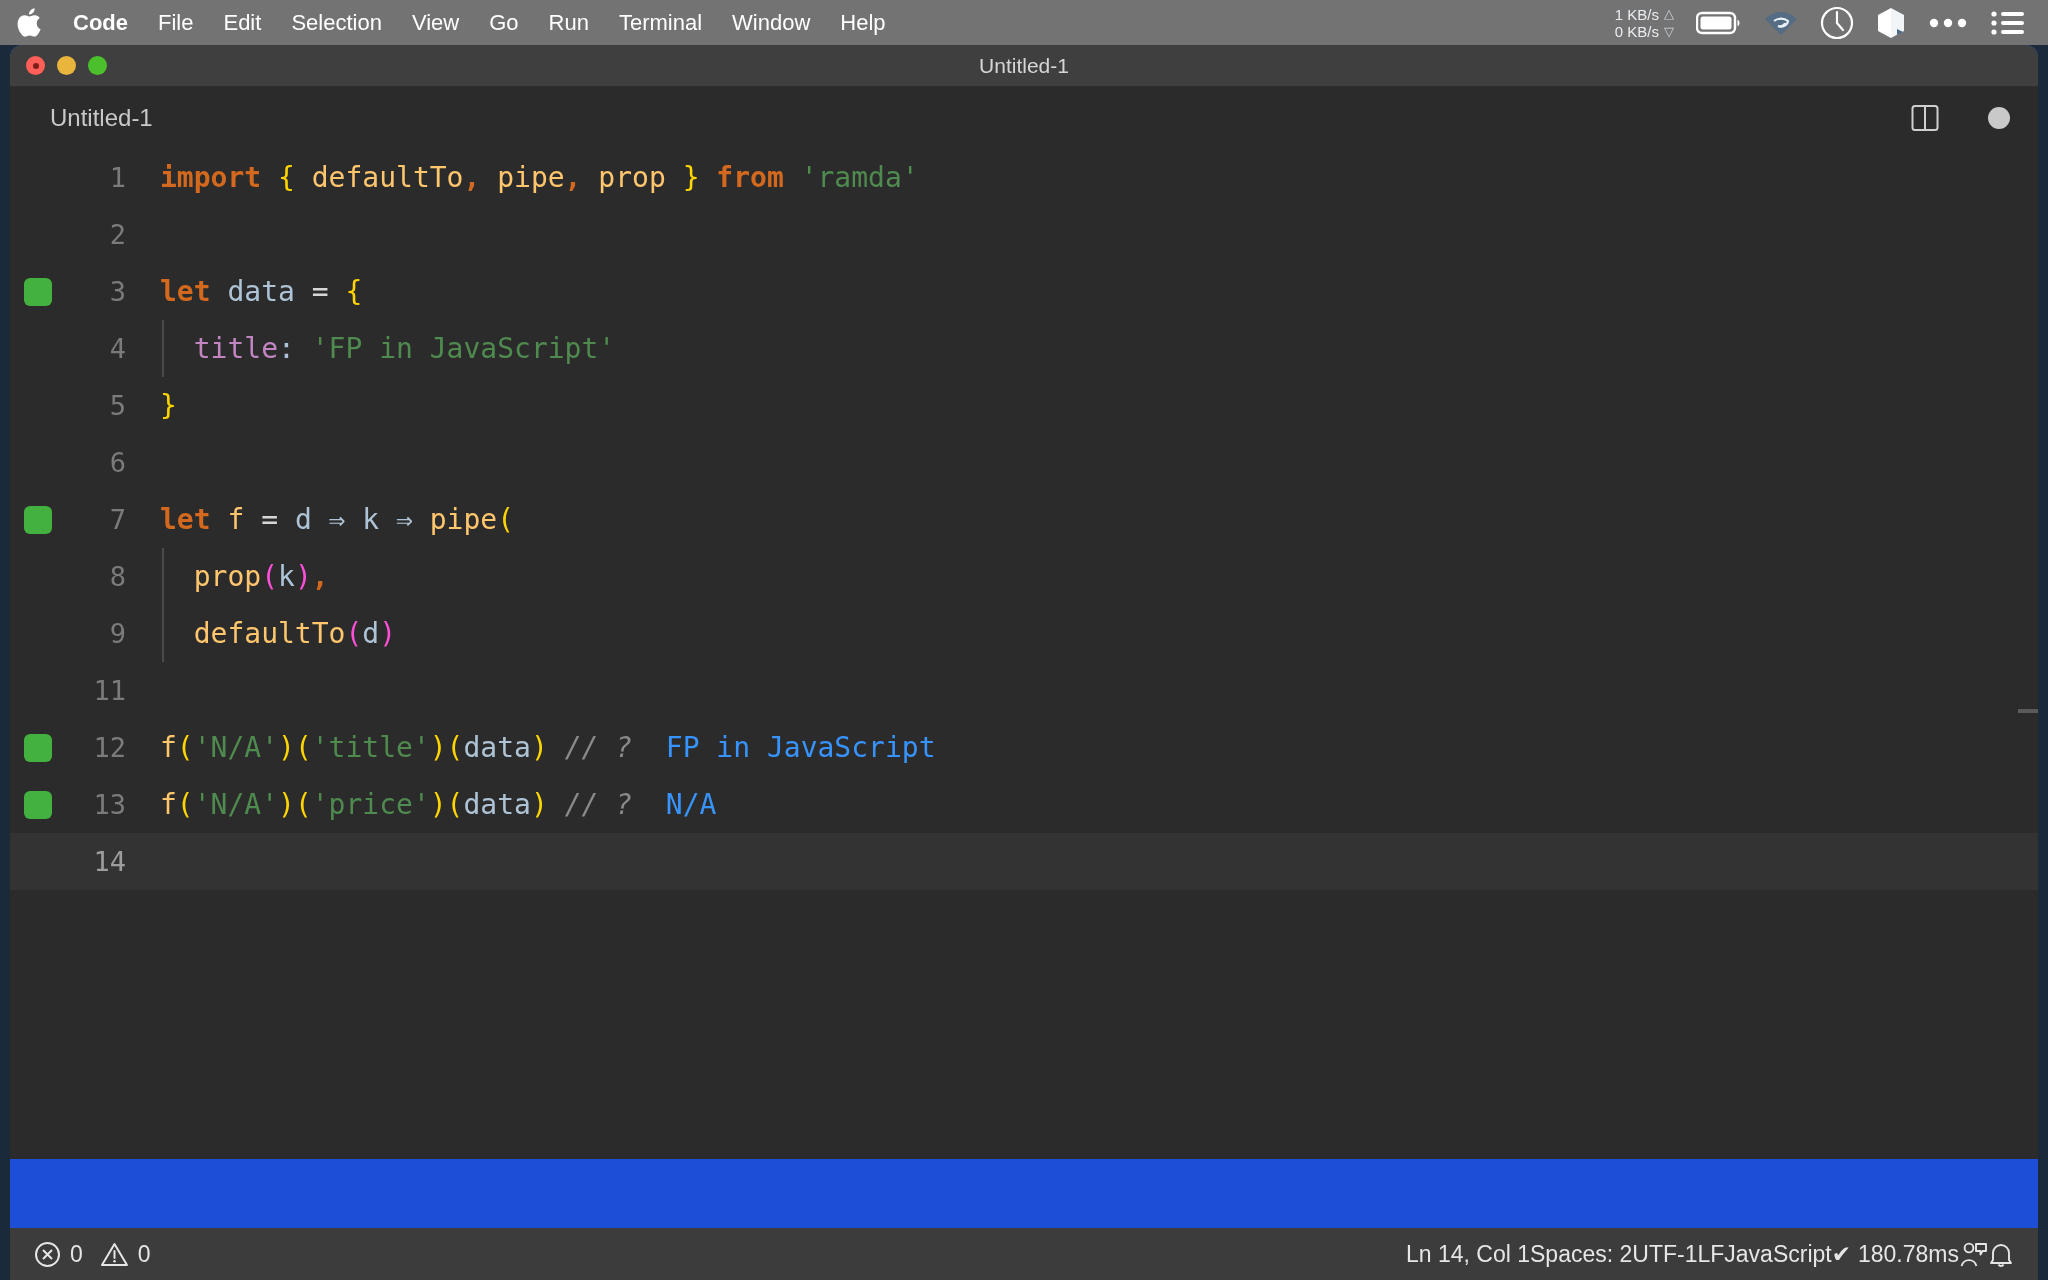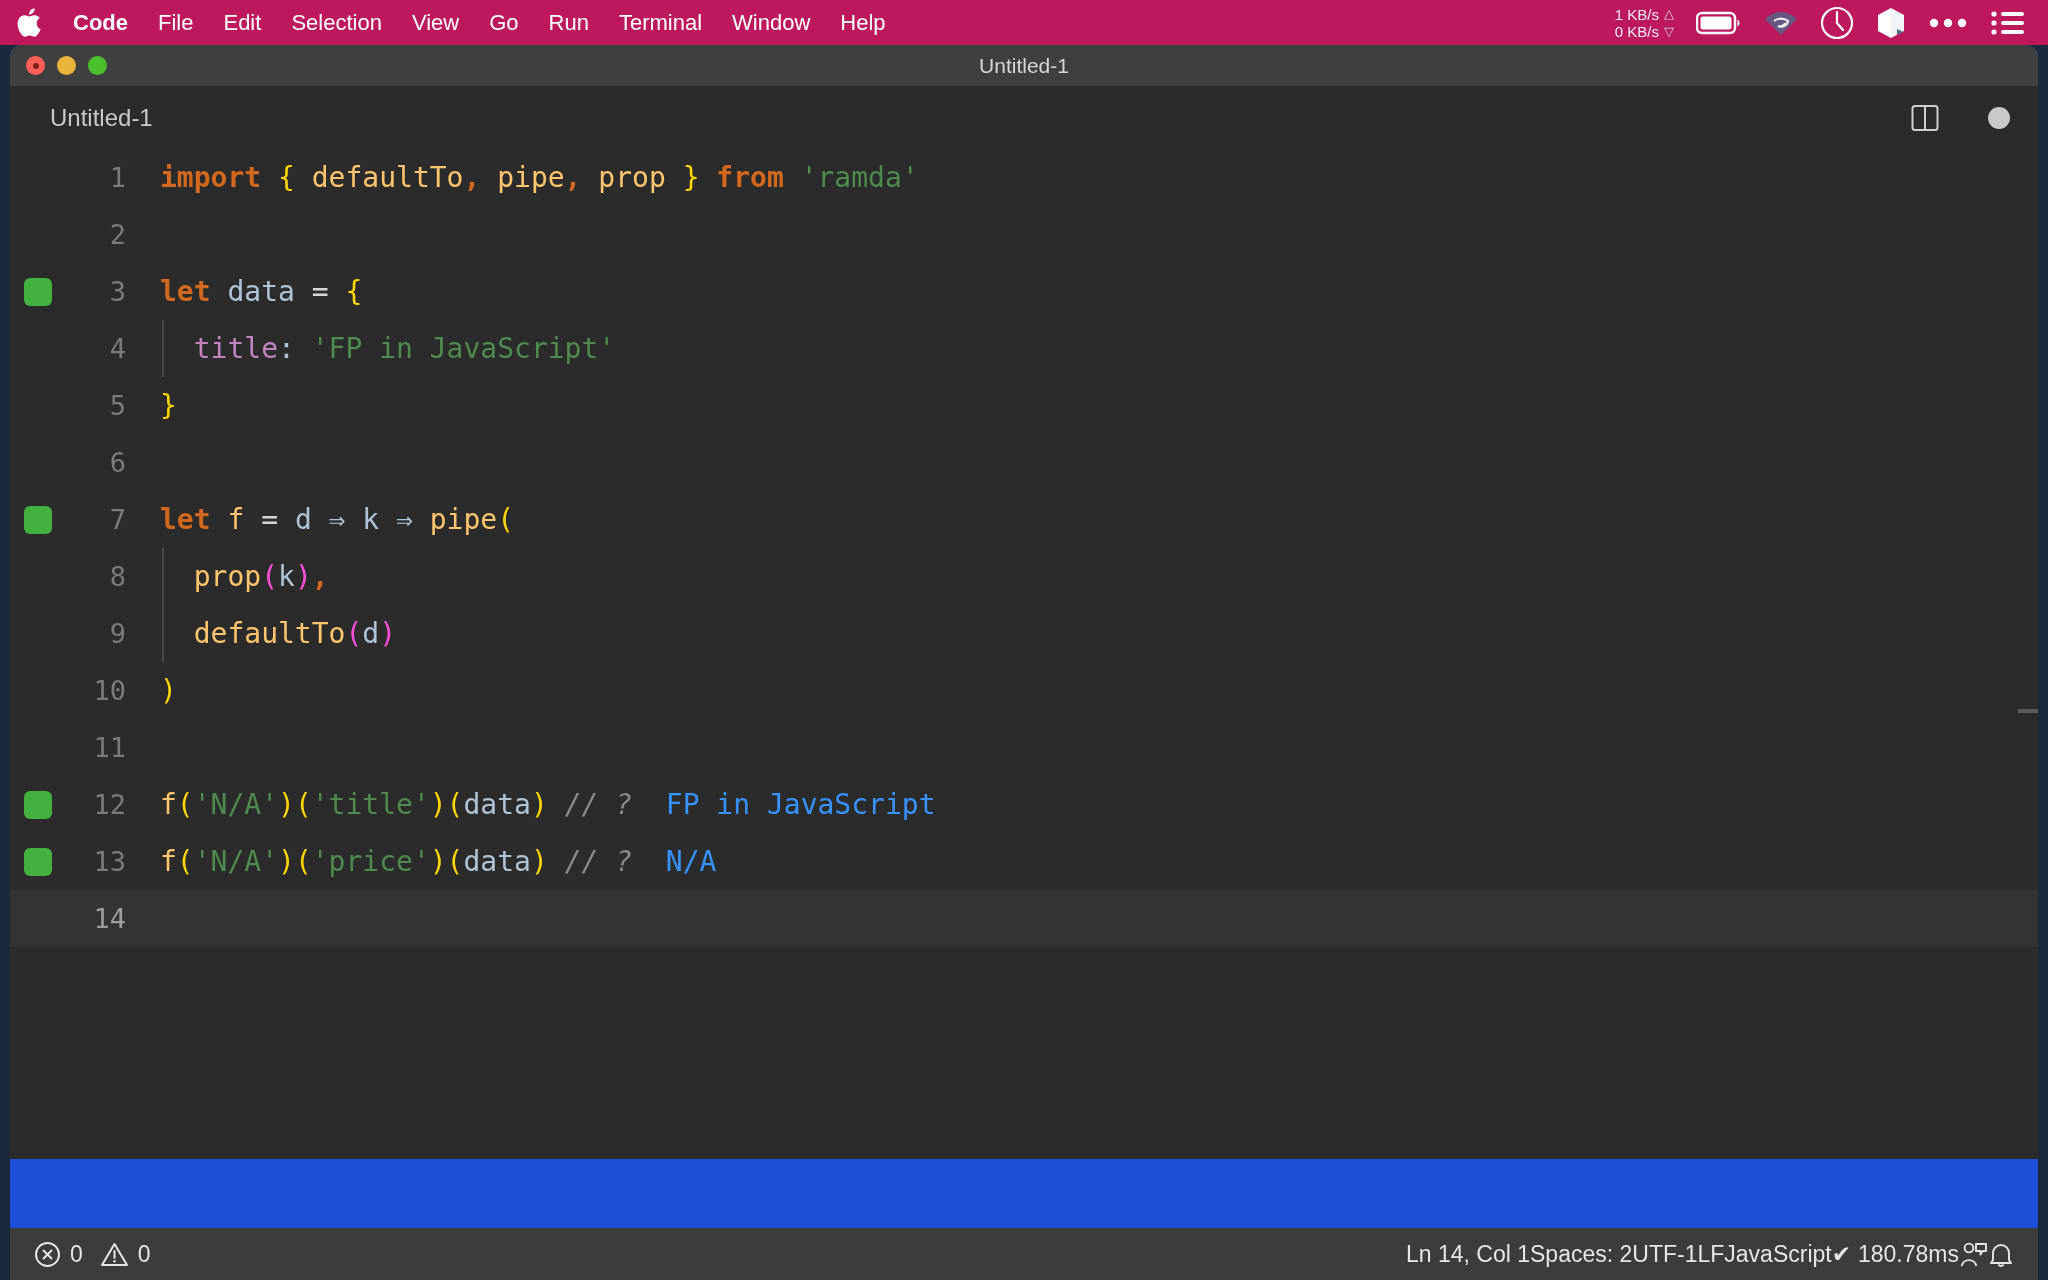--- a/index.html
+++ b/index.html
@@ -2,21 +2,21 @@
 <html><head>
 <meta charset="utf-8">
 <style>
   * { margin:0; padding:0; box-sizing:border-box; }
   html,body { width:2048px; height:1280px; overflow:hidden; background:#1b2a3a; }
   body { font-family:"Liberation Sans", sans-serif; -webkit-font-smoothing:antialiased; }
 
   
   #menubar{
     position:absolute; top:0; left:0; width:2048px; height:45px;
-    background:#be185d; display:flex; align-items:center;
+    background:#737373; display:flex; align-items:center;
     padding:0 14px; color:#fff; z-index:30;
   }
   .apple-logo{ width:30px; display:flex; justify-content:center; align-items:center; margin-right:14px; }
   .menu-item{ font-size:22px; padding:0 15px; color:#ffffff; white-space:nowrap; line-height:45px; }
   .menu-item.app-name{ font-weight:bold; }
   .menu-spacer{ flex:1; }
   #menu-right{ display:flex; align-items:center; gap:22px; padding-right:10px; }
   .netspeed{ display:flex; align-items:center; gap:5px; }
   .netspeed .nums{ font-size:15px; line-height:17px; text-align:center; color:#e9edf2; }
   .netspeed .arrows{ display:flex; flex-direction:column; gap:1px; font-size:13px; line-height:17px; color:#cfd8e2; }
@@ -268,26 +268,20 @@
           </div>
           <div class="indent-guide"></div>
           <div class="codetext"><span class="op">  </span><span class="fn">prop</span><span class="paren-m">(</span><span class="var">k</span><span class="paren-m">)</span><span class="kw">,</span></div>
         </div>
         <div class="code-line">
           <div class="gutter">
             <div class="lineno">9</div>
           </div>
           <div class="indent-guide"></div>
           <div class="codetext"><span class="op">  </span><span class="fn">defaultTo</span><span class="paren-m">(</span><span class="var">d</span><span class="paren-m">)</span></div>
-        </div>
-        <div class="code-line">
-          <div class="gutter">
-            <div class="lineno">10</div>
-          </div>
-          <div class="codetext"><span class="brace-y">)</span></div>
         </div>
         <div class="code-line">
           <div class="gutter">
             <div class="lineno">11</div>
           </div>
           <div class="codetext"></div>
         </div>
         <div class="code-line">
           <div class="gutter">
             <div class="cov"></div>

